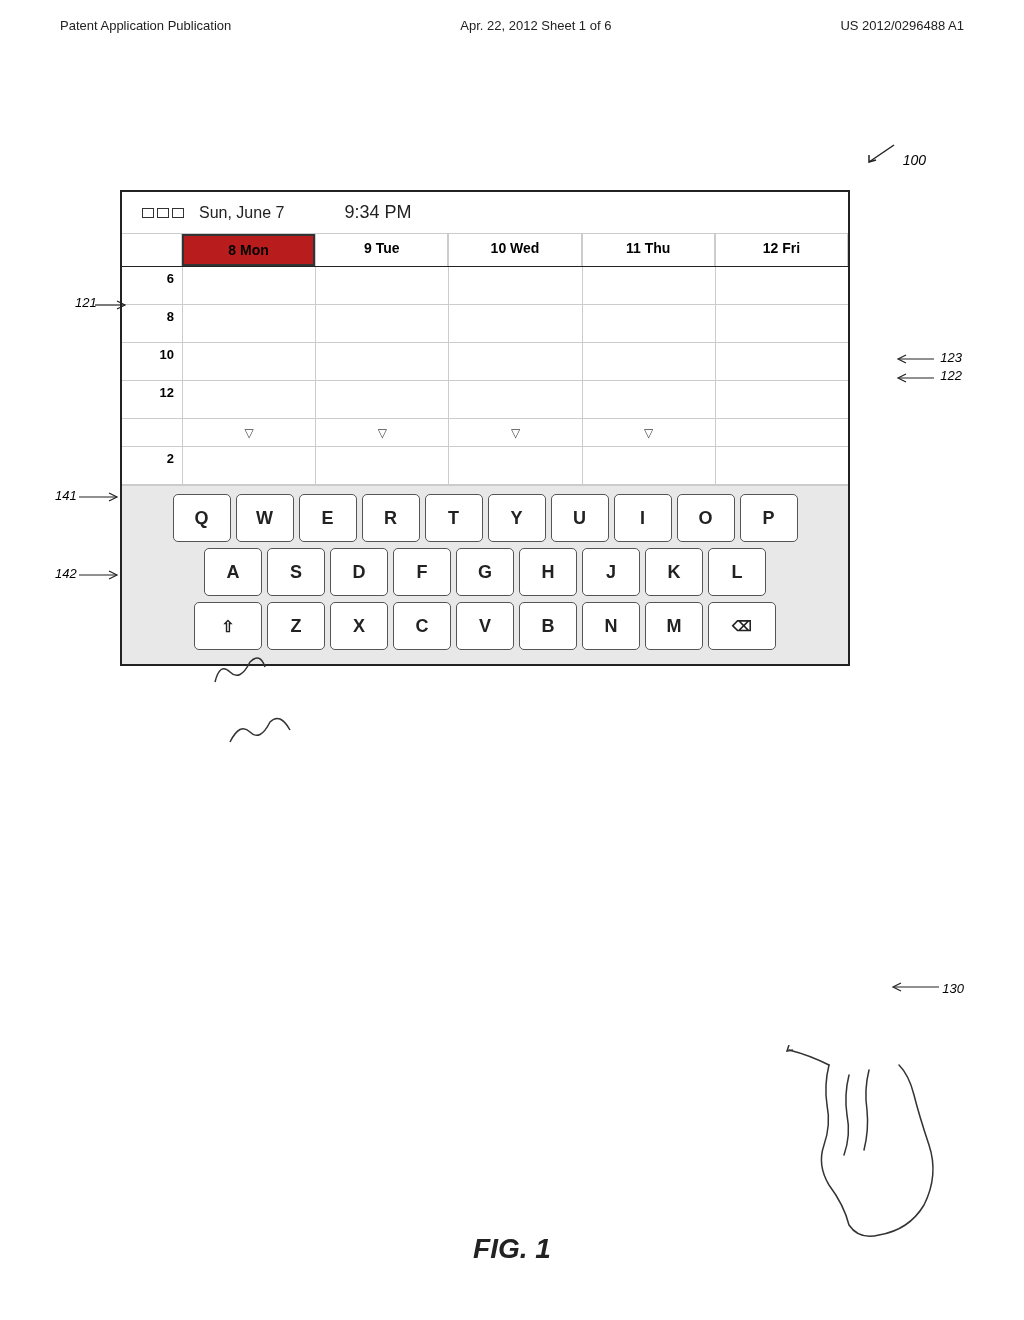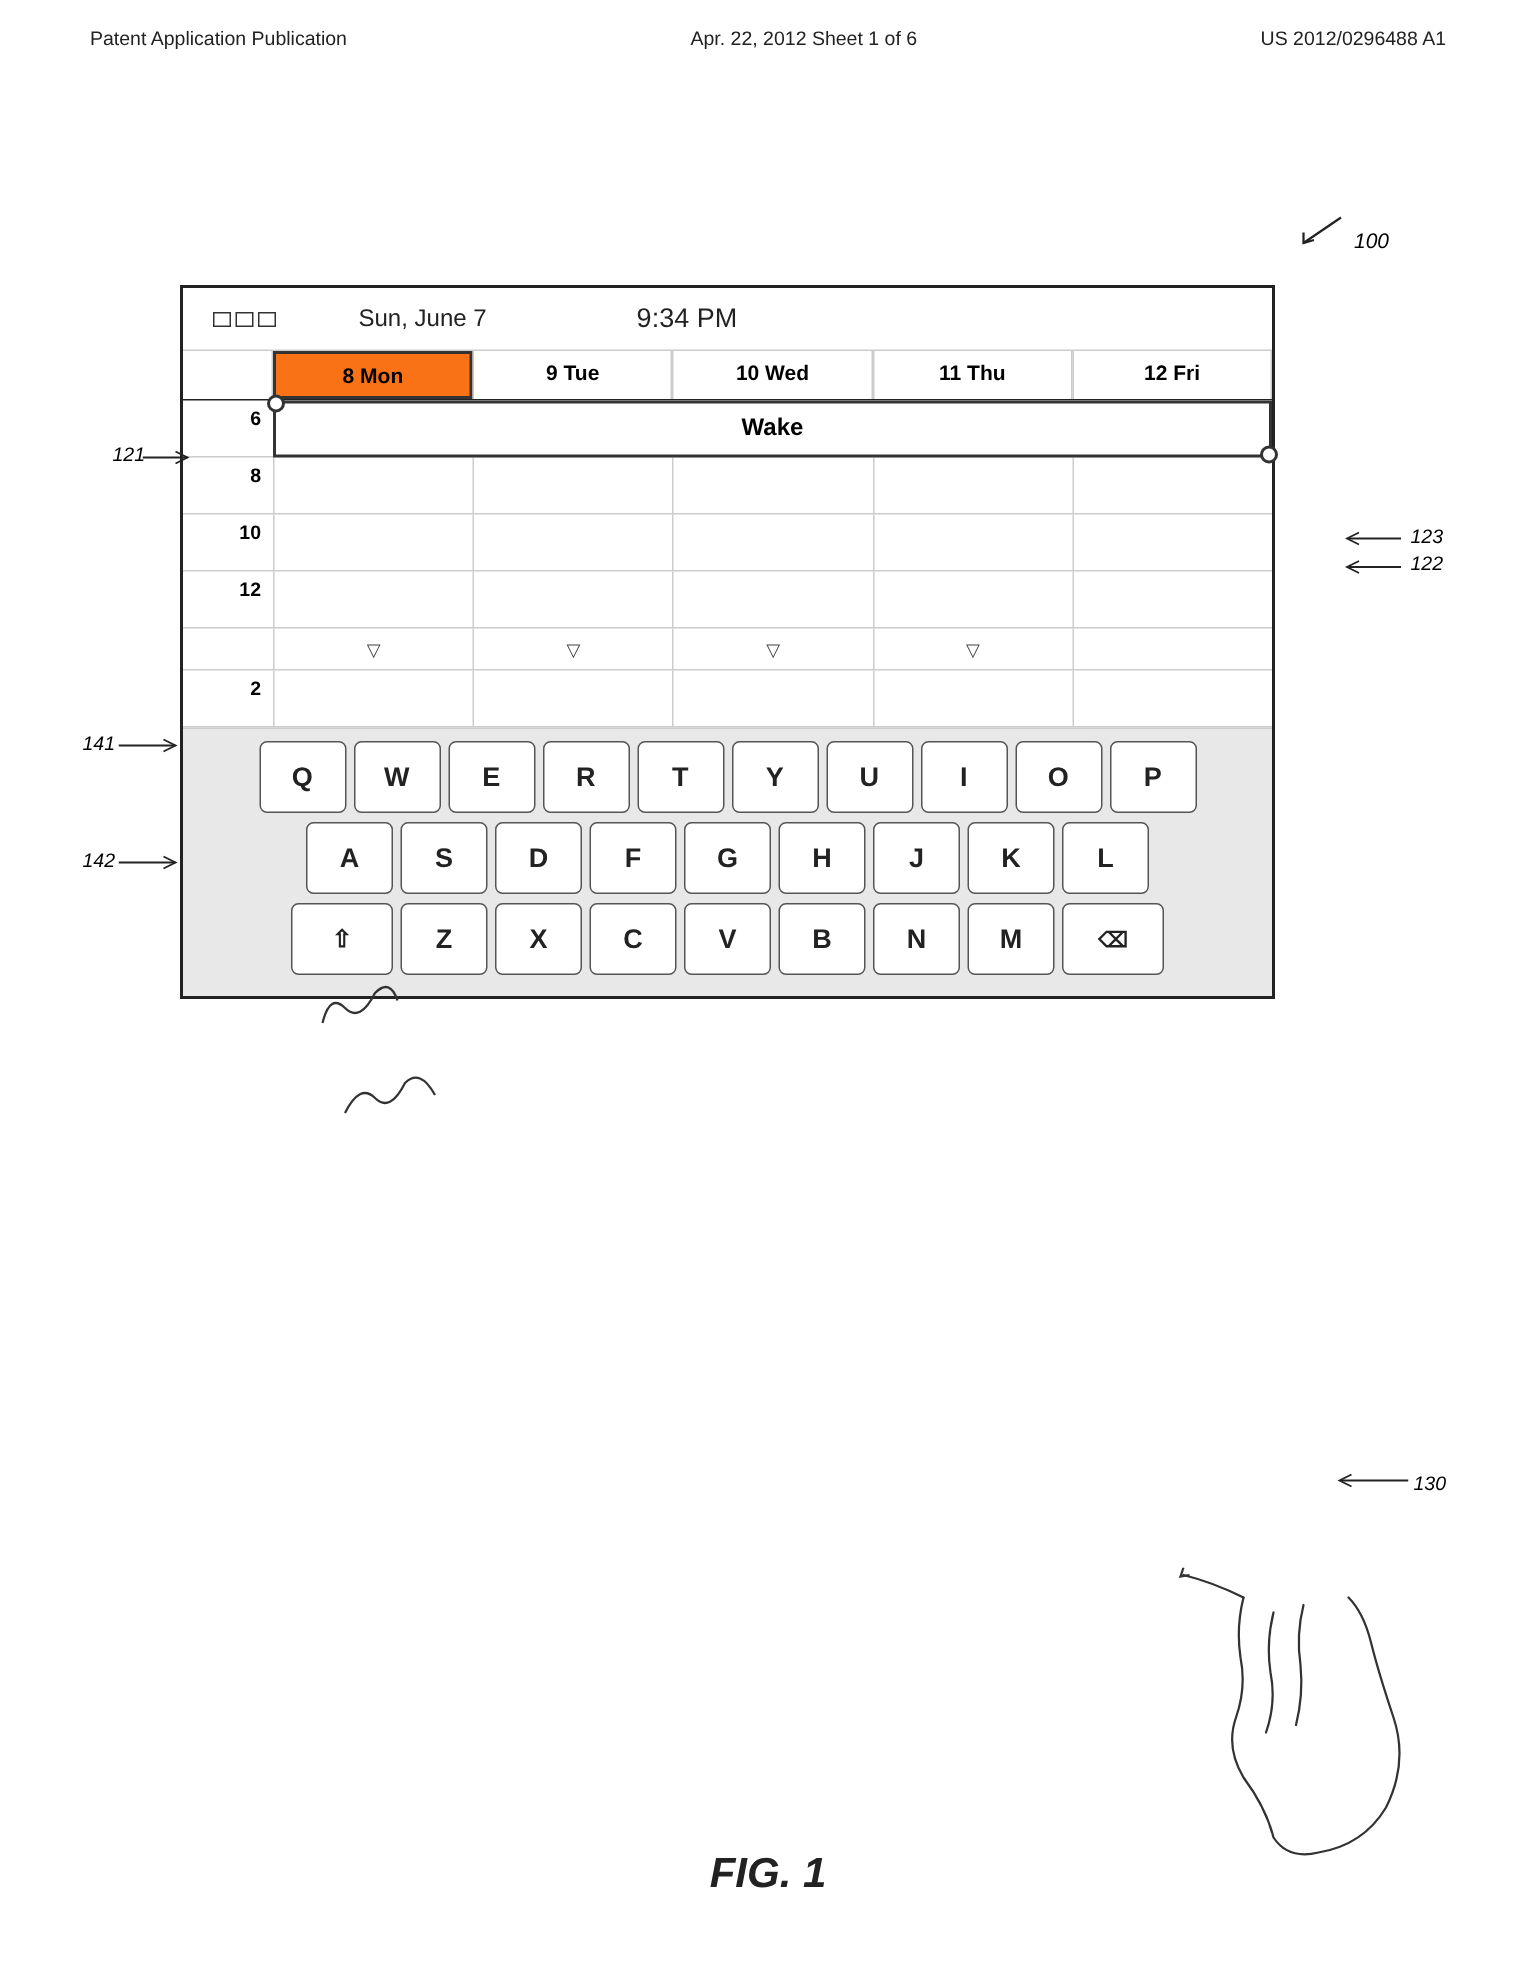--- a/index.html
+++ b/index.html
@@ -32,21 +32,20 @@
     }
 
     
     .status-bar {
       display: flex;
       align-items: center;
       padding: 10px 20px;
       border-bottom: 1px solid #ccc;
       font-size: 16px;
       color: #222;
-      gap: 40px;
     }
     .status-icon {
       display: flex;
       gap: 3px;
       margin-right: 15px;
     }
     .status-icon span {
       display: inline-block;
       width: 12px;
       height: 10px;
@@ -70,21 +69,21 @@
     }
     .day-header {
       text-align: center;
       padding: 6px 4px;
       font-weight: bold;
       font-size: 14px;
       border-right: 1px solid #ccc;
       border-left: 1px solid #ccc;
     }
     .day-header.active {
-      background: #f97316;
+      background: #b91c1c;
       border: 2px solid #333;
     }
 
     
     .time-grid {
       position: relative;
     }
     .time-row {
       display: grid;
       grid-template-columns: 60px repeat(5, 1fr);
@@ -267,25 +266,20 @@
       <div class="day-header">
         <span>11</span> <span>Thu</span>
       </div>
       <div class="day-header">
         <span>12</span> <span>Fri</span>
       </div>
     </div>
 
     <div class="time-grid" style="position:relative;">
 
-      <div class="wake-event" style="position:absolute;top:0;left:60px;right:0;height:38px;border:2px solid #333;background:#fff;display:flex;align-items:center;justify-content:center;font-size:16px;font-weight:bold;z-index:10;">
-        <div class="circle-handle circle-top-left"></div>
-        <span>Wake</span>
-        <div class="circle-handle circle-bottom-right"></div>
-      </div>
 
       <div class="time-row">
         <div class="time-label">
             <span>6</span>
           </div>
         <div class="time-cell"></div>
         <div class="time-cell"></div>
         <div class="time-cell"></div>
         <div class="time-cell"></div>
         <div class="time-cell"></div>

